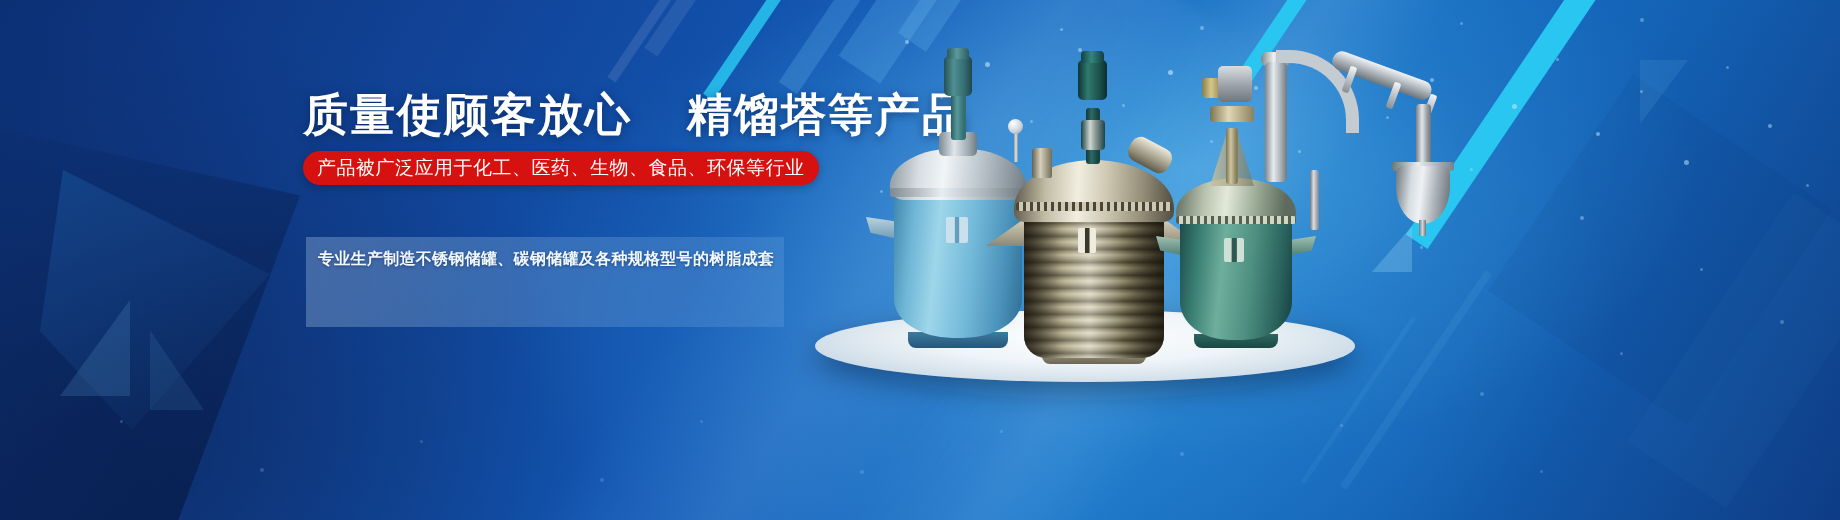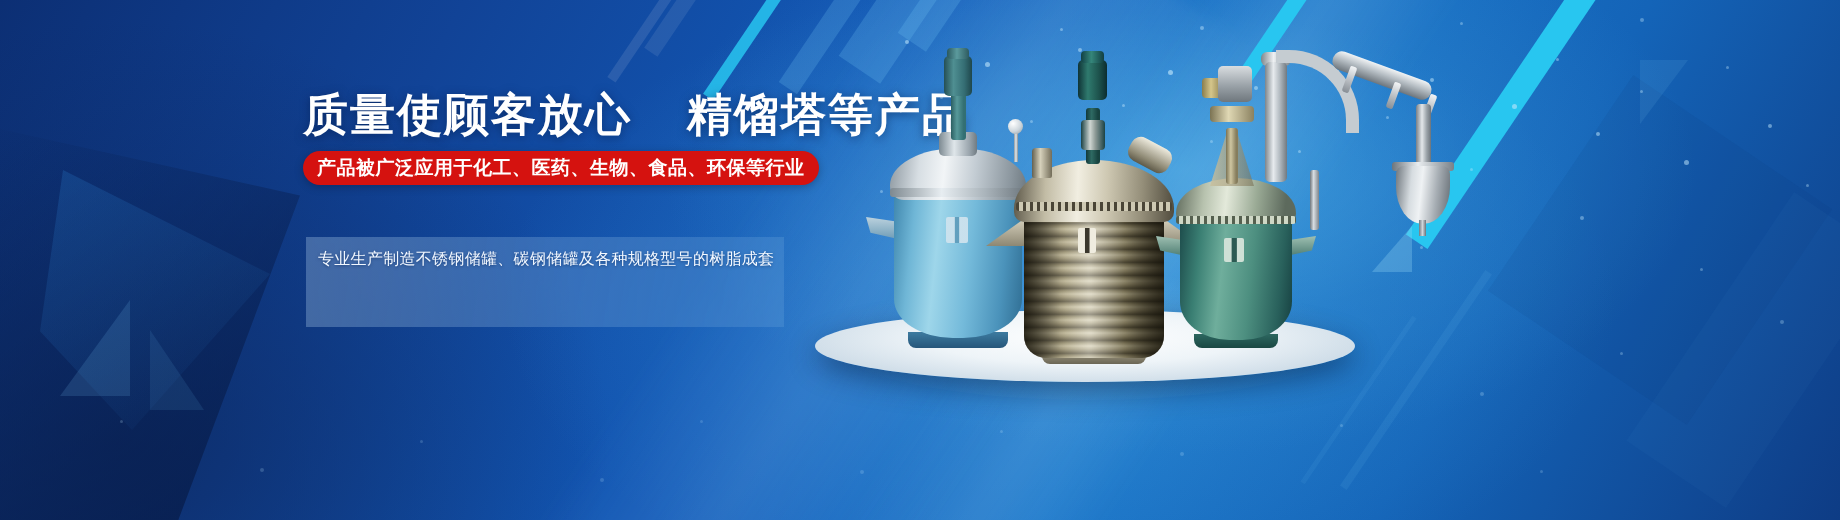--- a/index.html
+++ b/index.html
@@ -57,34 +57,34 @@
     font-size:45px;line-height:1;letter-spacing:2px;
     color:#ffffff;font-weight:bold;white-space:nowrap;
     text-shadow:0 2px 10px rgba(3,25,70,.55);
   }
   .headline .gap{display:inline-block;width:26px;}
 
   .redbar{
     position:absolute;left:303px;top:151px;
     background:#d5120f;
     padding:7px 14px 8px 14px;
-    color:#ffffff;font-size:19px;font-weight:bold;letter-spacing:.5px;
+    color:#ffffff;font-size:19px;font-weight:normal;letter-spacing:.5px;
     line-height:1;white-space:nowrap;
     box-shadow:0 2px 8px rgba(0,0,0,.25);
     border-radius:17px;
   }
 
   .glasspanel{
     position:absolute;left:306px;top:237px;width:478px;height:90px;
     background:linear-gradient(100deg, rgba(190,220,245,.30), rgba(150,200,238,.17));
     backdrop-filter:blur(1px);
   }
   .bodytext{
     position:absolute;left:318px;top:248px;width:470px;
-    color:#f2f8ff;font-size:16px;line-height:22px;font-weight:normal;
+    color:#f2f8ff;font-size:16px;line-height:22px;font-weight:bold;
     letter-spacing:.3px;text-shadow:0 1px 3px rgba(5,30,75,.5);
   }
   .bodytext p{margin:0;}
 
   
   .photo{position:absolute;left:790px;top:20px;width:600px;height:380px;}
 
   .podium{
     position:absolute;left:25px;top:290px;width:540px;height:72px;
     border-radius:50%;

